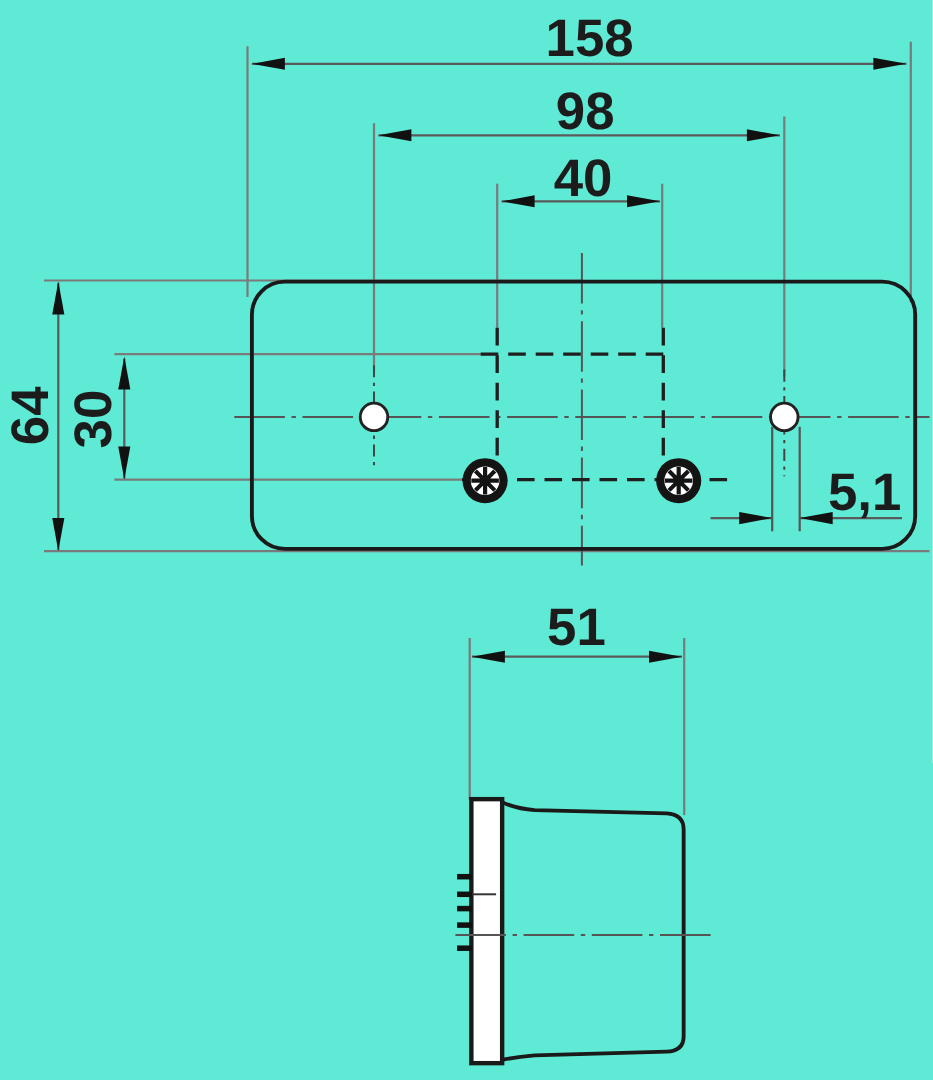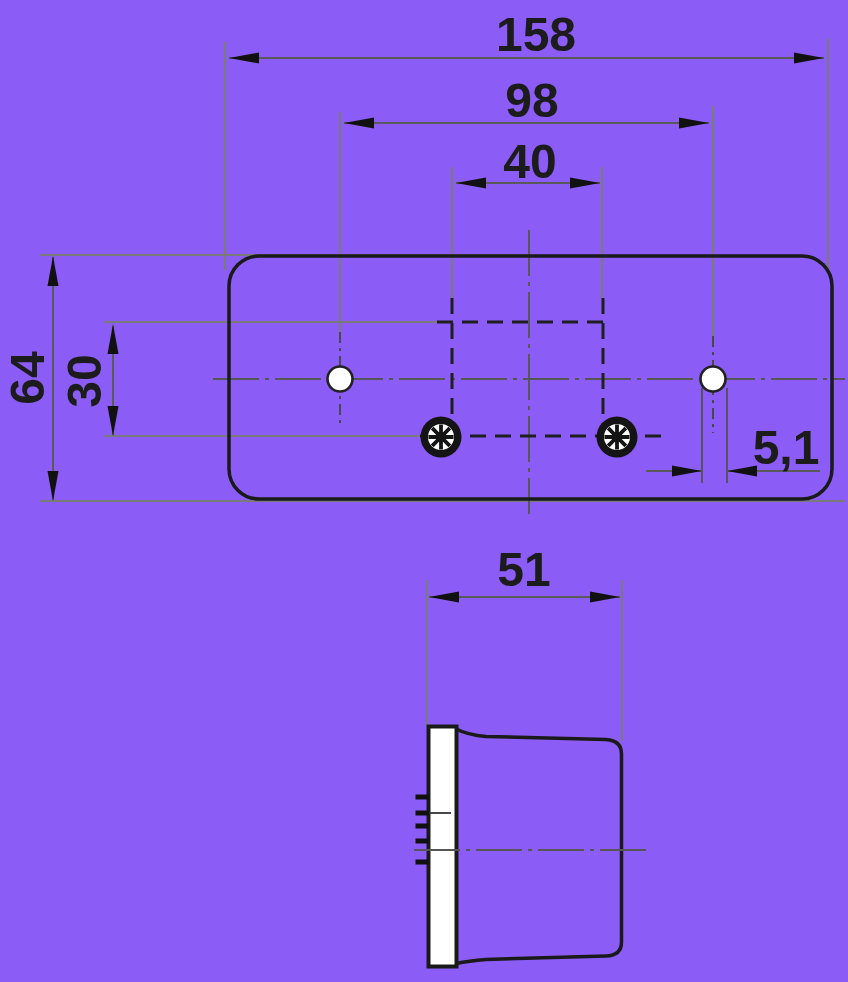--- a/index.html
+++ b/index.html
@@ -1,16 +1,16 @@
 <!DOCTYPE html>
 <html><head>
 <meta charset="utf-8">
 <style>
   html,body{margin:0;padding:0;background:#ffffff;}
-  .page{position:relative;width:848px;height:982px;background:#8b5cf6;overflow:hidden;}
+  .page{position:relative;width:848px;height:982px;background:#5eead4;overflow:hidden;}
   svg{display:block;}
   text.dim{
     font-family:"Liberation Sans", sans-serif;
     font-weight:bold;
     font-size:48px;
     fill:#1c1c1c;
   }
 </style>
 </head>
 <body>

